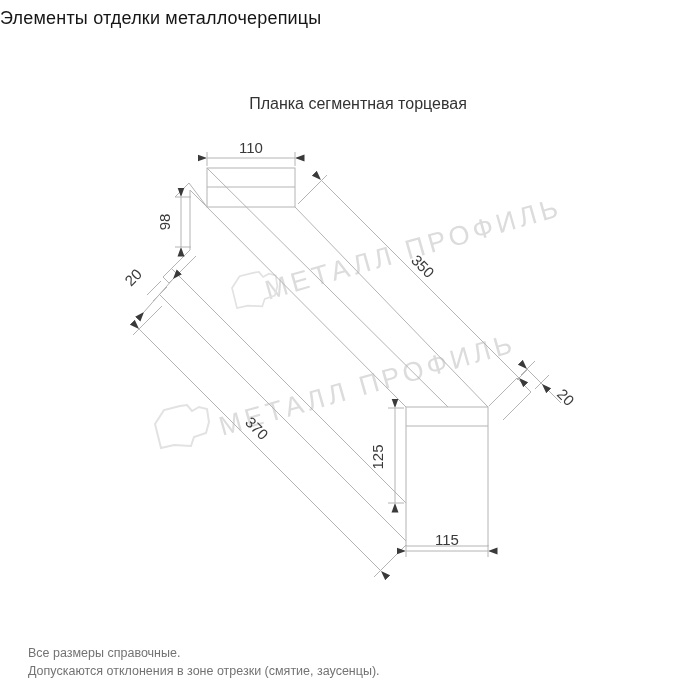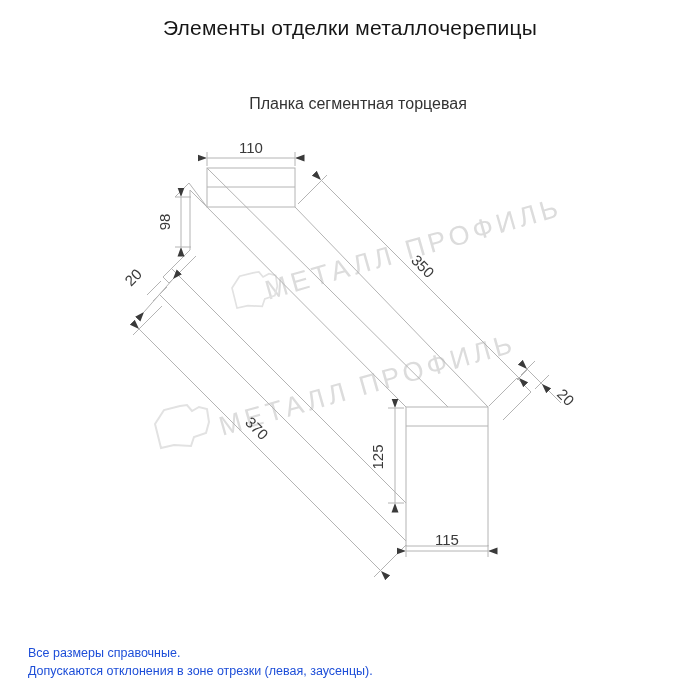--- a/index.html
+++ b/index.html
@@ -1,37 +1,37 @@
 <!DOCTYPE html>
 <html><head>
 <meta charset="utf-8">
 <style>
   html,body{margin:0;padding:0;}
   body{
     width:700px;height:700px;position:relative;background:#ffffff;
     font-family:"Liberation Sans", sans-serif;overflow:hidden;
   }
   .page-title{
-    position:absolute;left:0;top:16px;width:700px;text-align:center;
-    font-size:21px;font-weight:400;color:#161616;letter-spacing:.2px;
+    position:absolute;left:0;top:8px;width:700px;text-align:left;
+    font-size:18px;font-weight:400;color:#161616;letter-spacing:.2px;
   }
   .product-title{
     position:absolute;left:0;top:94px;width:700px;text-align:center;
     font-size:16px;font-weight:400;color:#333333;line-height:20px;padding-left:8px;
   }
   .watermark{
     position:absolute;color:#dcdcdc;font-size:27px;letter-spacing:4px;
     white-space:nowrap;transform-origin:left center;transform:rotate(-16deg);
     user-select:none;z-index:1;
   }
   .wm-a{left:266px;top:276px;}
   .wm-b{left:220px;top:412px;}
   svg.drawing{position:absolute;left:0;top:0;z-index:2;}
   .footer{
-    position:absolute;left:28px;top:644px;font-size:12.5px;color:#1d4ed8;
+    position:absolute;left:28px;top:644px;font-size:12.5px;color:#737373;
     line-height:18px;z-index:3;
   }
 </style>
 </head>
 <body>
 
 <div class="page-title">Элементы отделки металлочерепицы</div>
 
 <div class="product-title">
   <div>Планка сегментная торцевая</div>
@@ -123,14 +123,14 @@
     <text x="419" y="270" transform="rotate(45 419 270)">350</text>
     <text x="253" y="432" transform="rotate(45 253 432)">370</text>
     <text x="562" y="401" transform="rotate(45 562 401)">20</text>
     <text x="383" y="457" transform="rotate(-90 383 457)">125</text>
     <text x="447" y="545">115</text>
   </g>
 </svg>
 
 <div class="footer">
   <div>Все размеры справочные.</div>
-  <div>Допускаются отклонения в зоне отрезки (левая, заусенцы).</div>
+  <div>Допускаются отклонения в зоне отрезки (смятие, заусенцы).</div>
 </div>
 
 </body></html>

